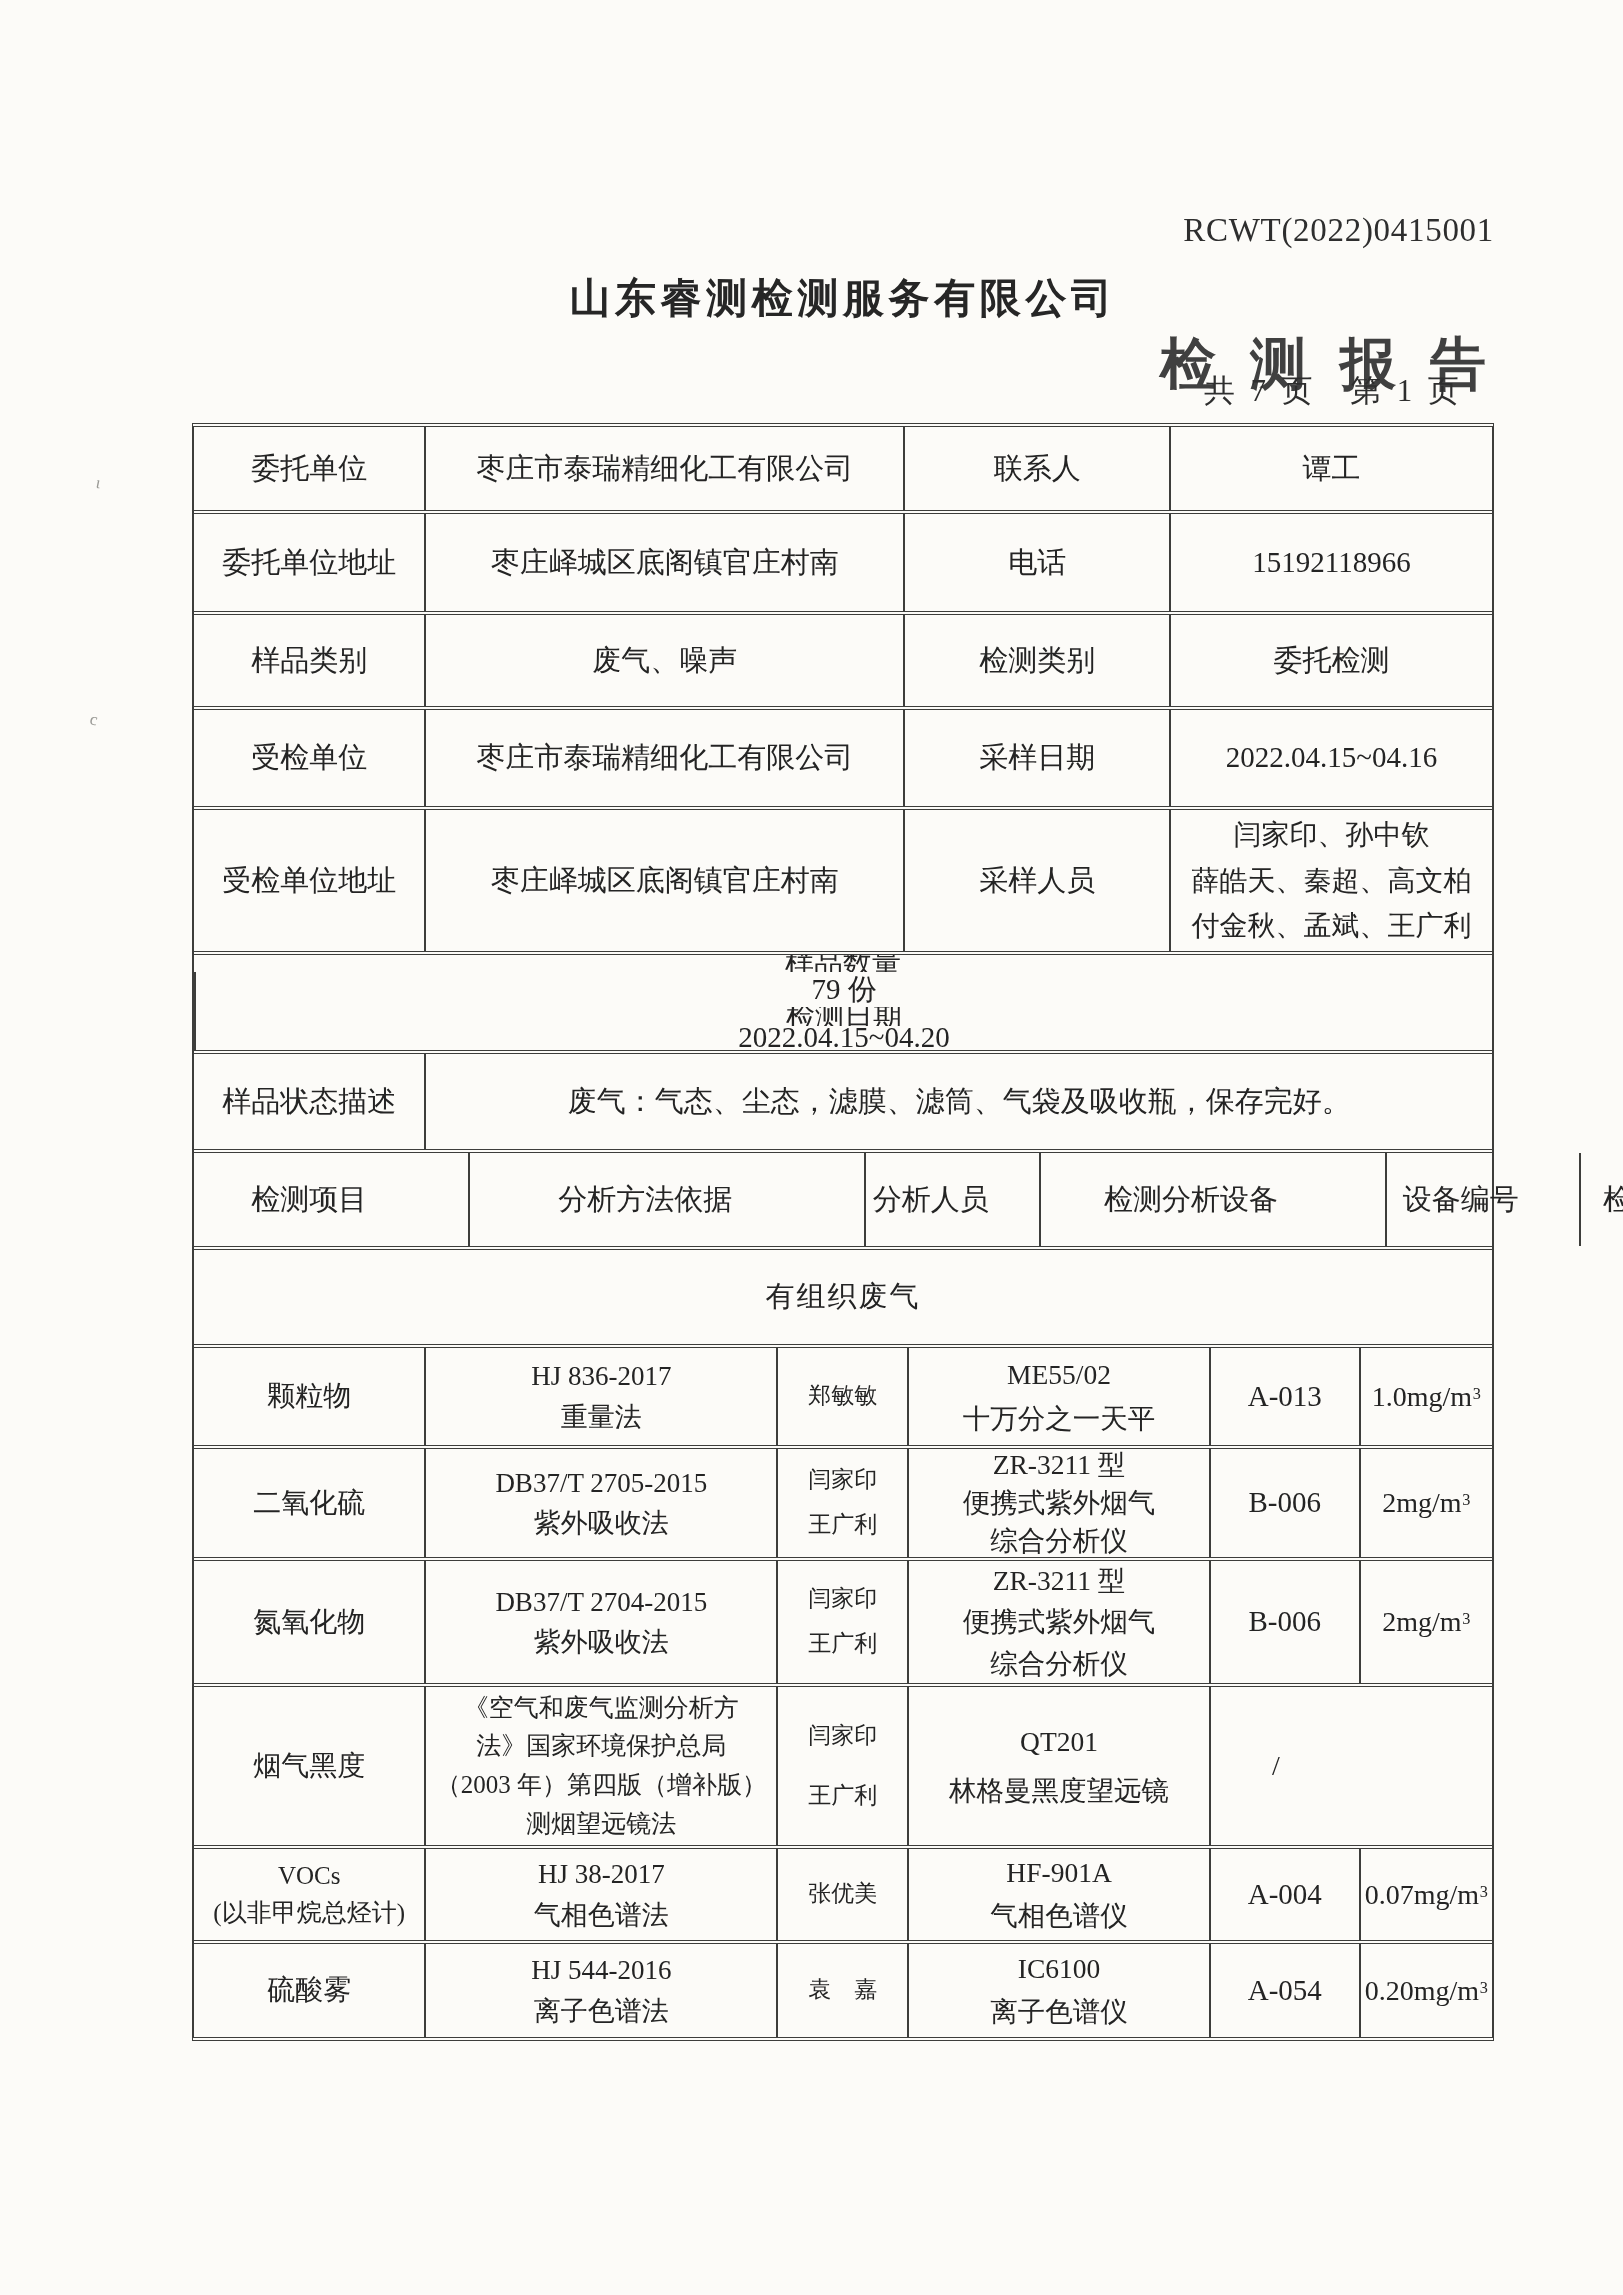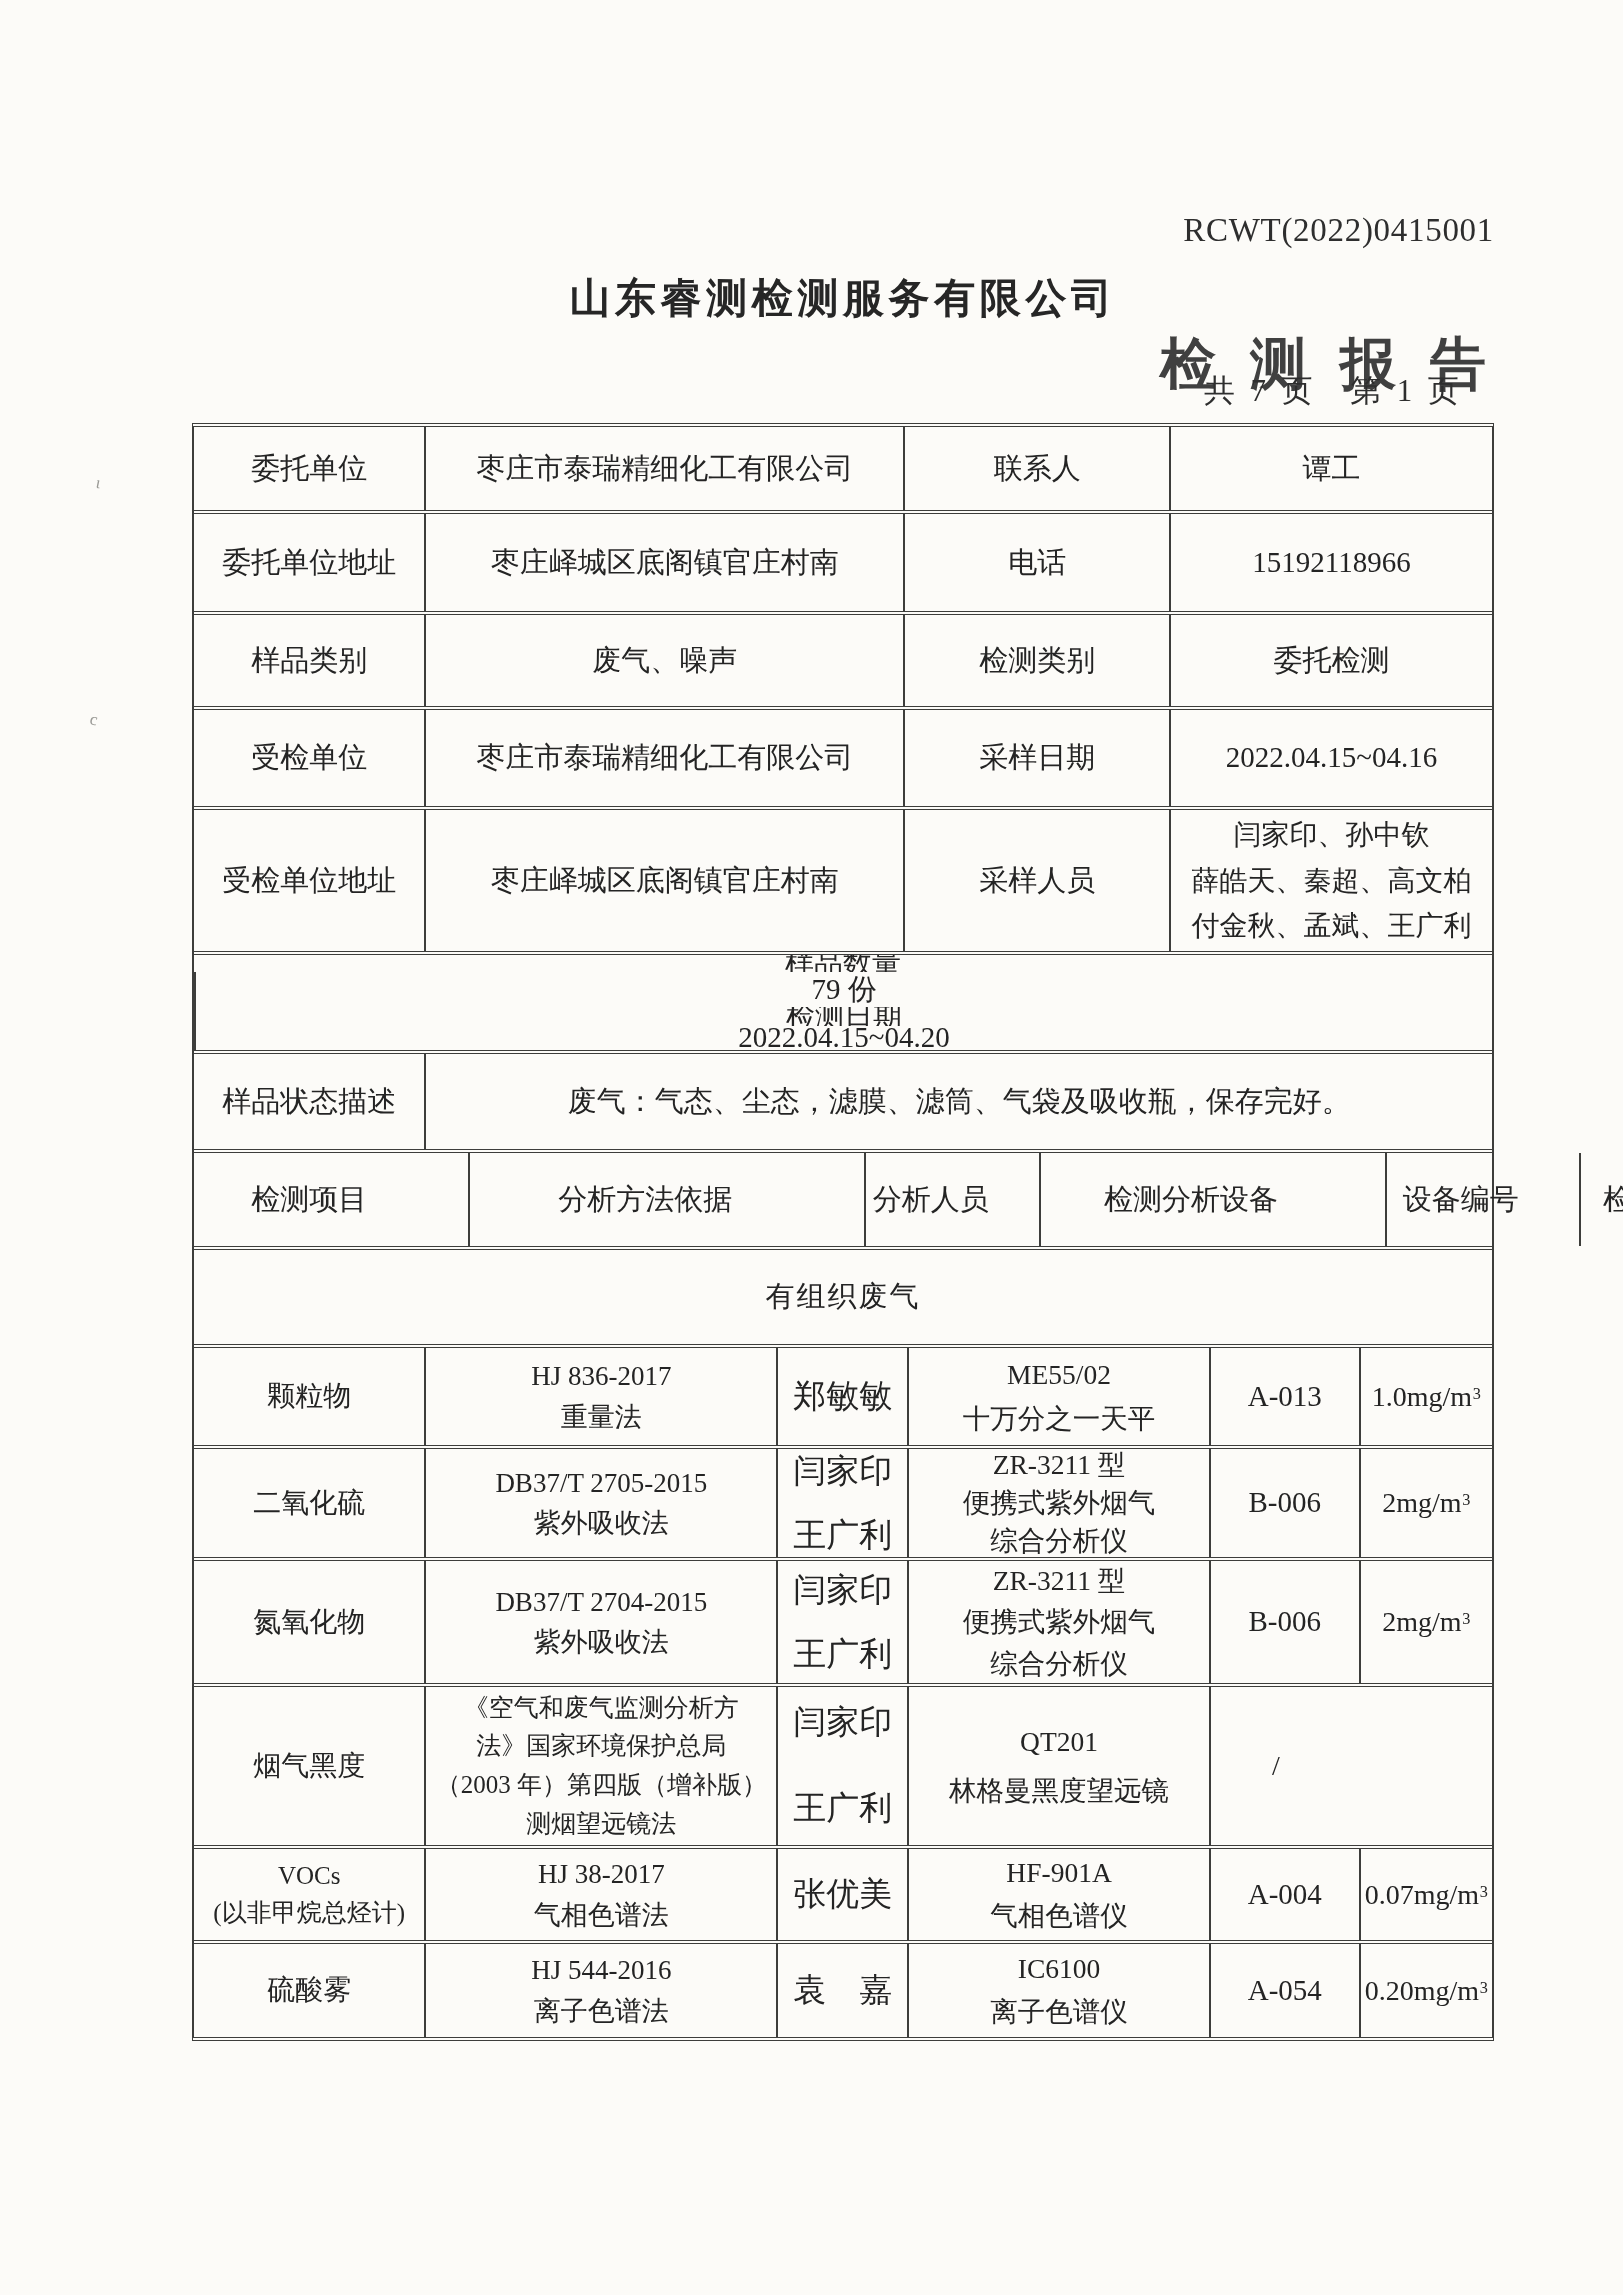--- a/index.html
+++ b/index.html
@@ -71,21 +71,21 @@
   .c-rest{flex:0 0 82.25%;}
   
   .m-a{flex:0 0 17.75%;}
   .m-b{flex:0 0 27.10%;}
   .m-c{flex:0 0 10.11%;}
   .m-d{flex:0 0 23.22%;}
   .m-e{flex:0 0 11.56%;}
   .m-f{flex:0 0 10.26%;}
   .method-cell{font-size:27px; line-height:1.5;}
   .method-cell.small{font-size:25px; line-height:1.55;}
-  .analyst-cell{font-size:33px; line-height:1.95;}
+  .analyst-cell{font-size:23px; line-height:1.95;}
   .equip-cell{font-size:27.5px; line-height:1.38;}
   .item-cell{font-size:28px; line-height:1.45;}
   .item-cell.small{font-size:25px;}
   .limit-cell{font-size:28px;}
   .limit-cell sup{font-size:0.58em; position:relative; top:-0.15em; margin-left:0.7px;}
   .personnel{line-height:1.62; font-size:28px;}
   .section-cell{flex:0 0 100%; font-size:29px; letter-spacing:2px;}
   .hdr-cell{font-size:29px;}
 </style>
 </head>

